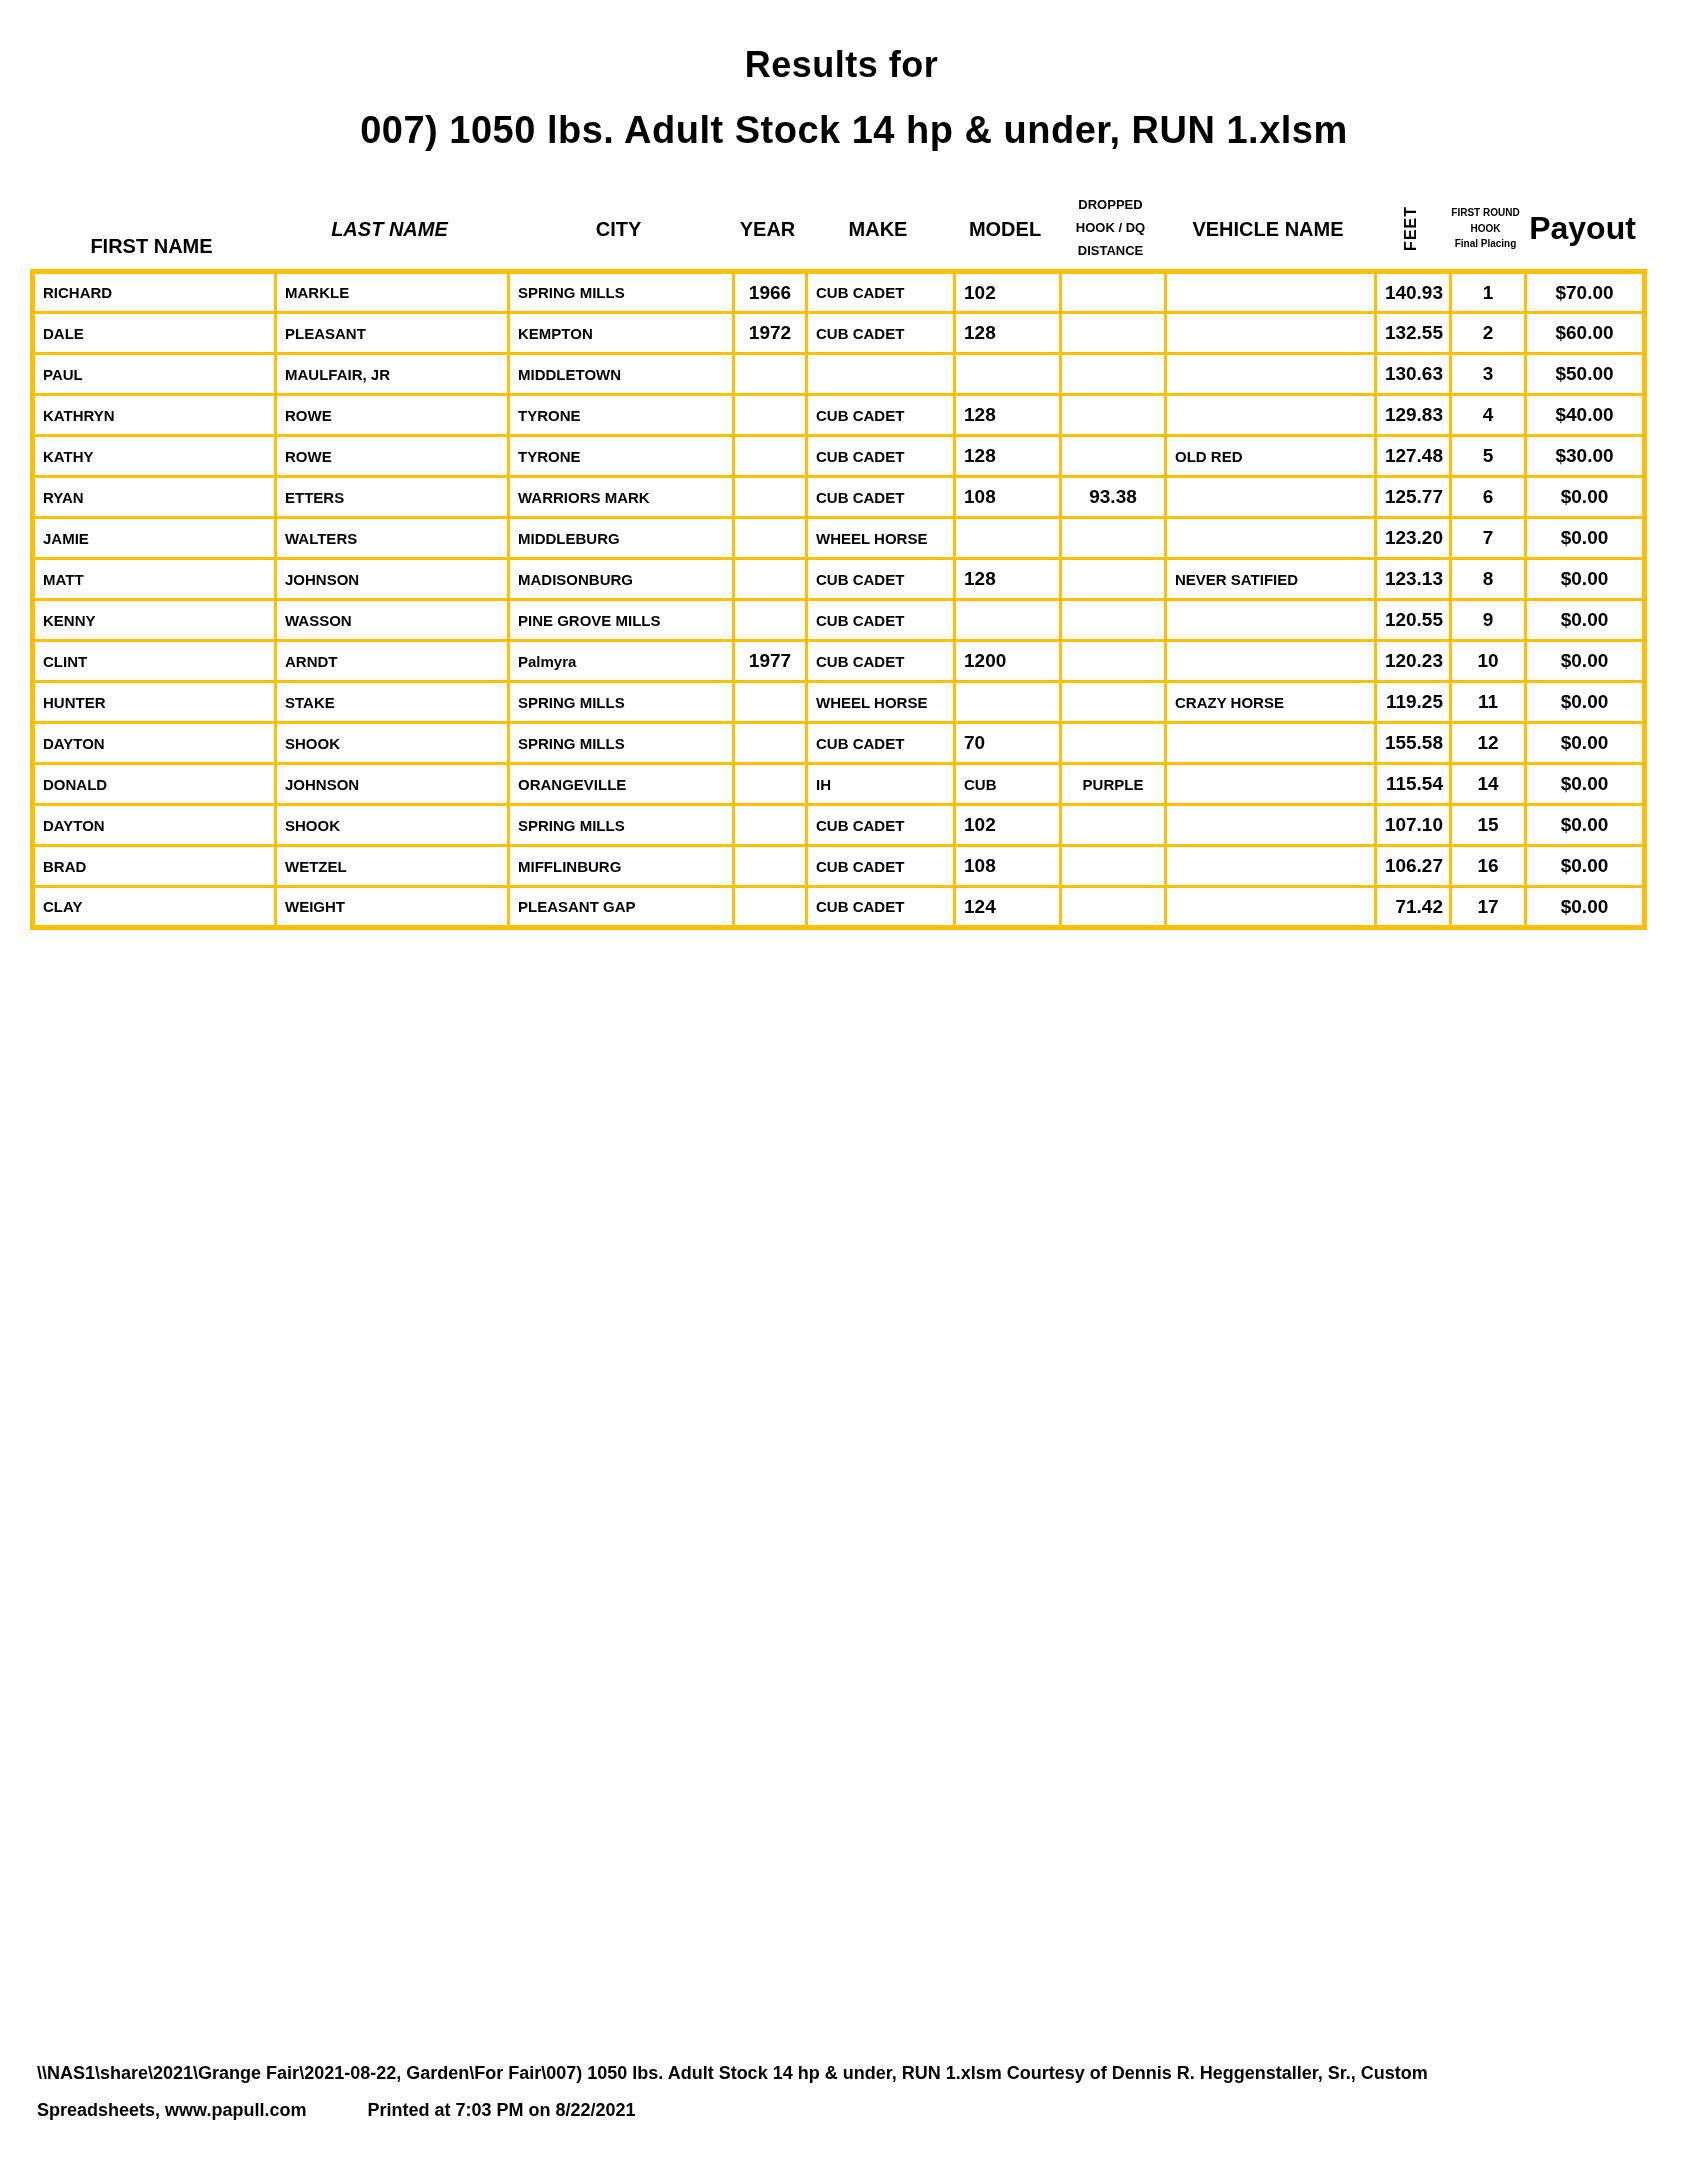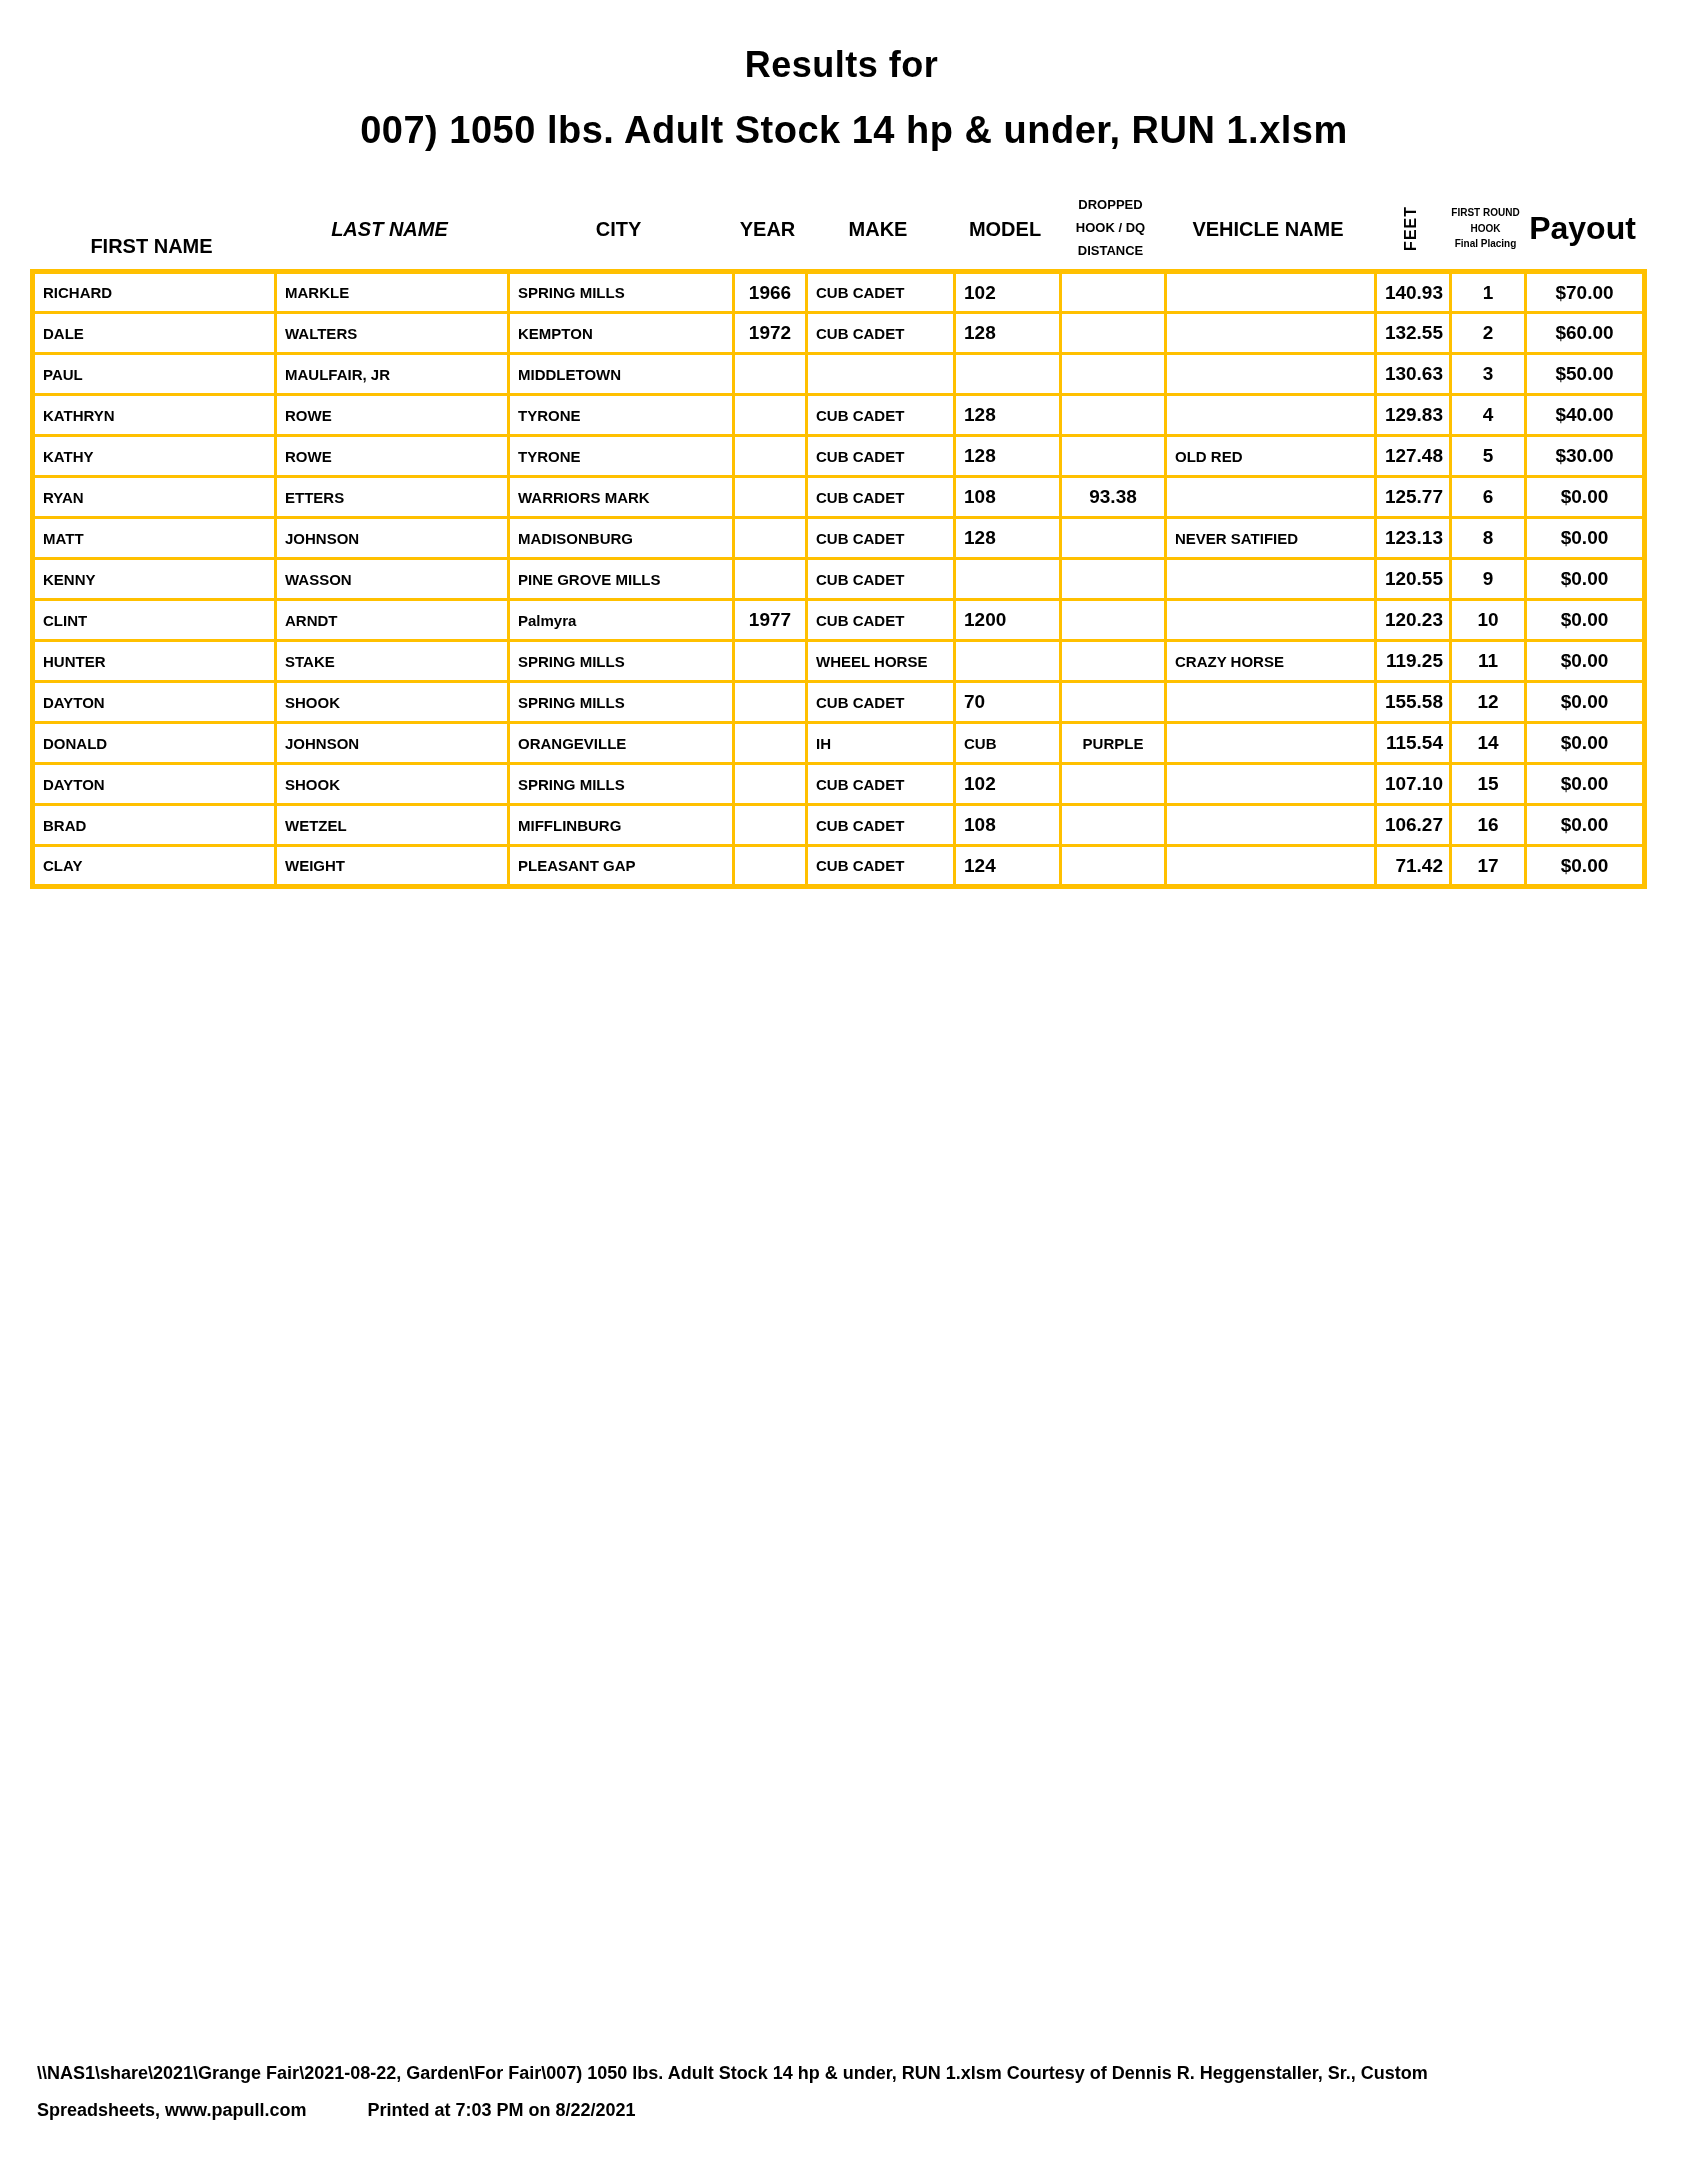--- a/index.html
+++ b/index.html
@@ -129,21 +129,21 @@
         <td class="col-make">CUB CADET</td>
         <td class="col-model num">102</td>
         <td class="col-dq"></td>
         <td class="col-vehicle"></td>
         <td class="col-feet num">140.93</td>
         <td class="col-place num">1</td>
         <td class="col-payout num">$70.00</td>
       </tr>
       <tr>
         <td class="col-first">DALE</td>
-        <td class="col-last">WALTERS</td>
+        <td class="col-last">PLEASANT</td>
         <td class="col-city">KEMPTON</td>
         <td class="col-year num">1972</td>
         <td class="col-make">CUB CADET</td>
         <td class="col-model num">128</td>
         <td class="col-dq"></td>
         <td class="col-vehicle"></td>
         <td class="col-feet num">132.55</td>
         <td class="col-place num">2</td>
         <td class="col-payout num">$60.00</td>
       </tr>
@@ -190,20 +190,33 @@
         <td class="col-first">RYAN</td>
         <td class="col-last">ETTERS</td>
         <td class="col-city">WARRIORS MARK</td>
         <td class="col-year"></td>
         <td class="col-make">CUB CADET</td>
         <td class="col-model num">108</td>
         <td class="col-dq num">93.38</td>
         <td class="col-vehicle"></td>
         <td class="col-feet num">125.77</td>
         <td class="col-place num">6</td>
+        <td class="col-payout num">$0.00</td>
+      </tr>
+      <tr>
+        <td class="col-first">JAMIE</td>
+        <td class="col-last">WALTERS</td>
+        <td class="col-city">MIDDLEBURG</td>
+        <td class="col-year"></td>
+        <td class="col-make">WHEEL HORSE</td>
+        <td class="col-model"></td>
+        <td class="col-dq"></td>
+        <td class="col-vehicle"></td>
+        <td class="col-feet num">123.20</td>
+        <td class="col-place num">7</td>
         <td class="col-payout num">$0.00</td>
       </tr>
       <tr>
         <td class="col-first">MATT</td>
         <td class="col-last">JOHNSON</td>
         <td class="col-city">MADISONBURG</td>
         <td class="col-year"></td>
         <td class="col-make">CUB CADET</td>
         <td class="col-model num">128</td>
         <td class="col-dq"></td>

